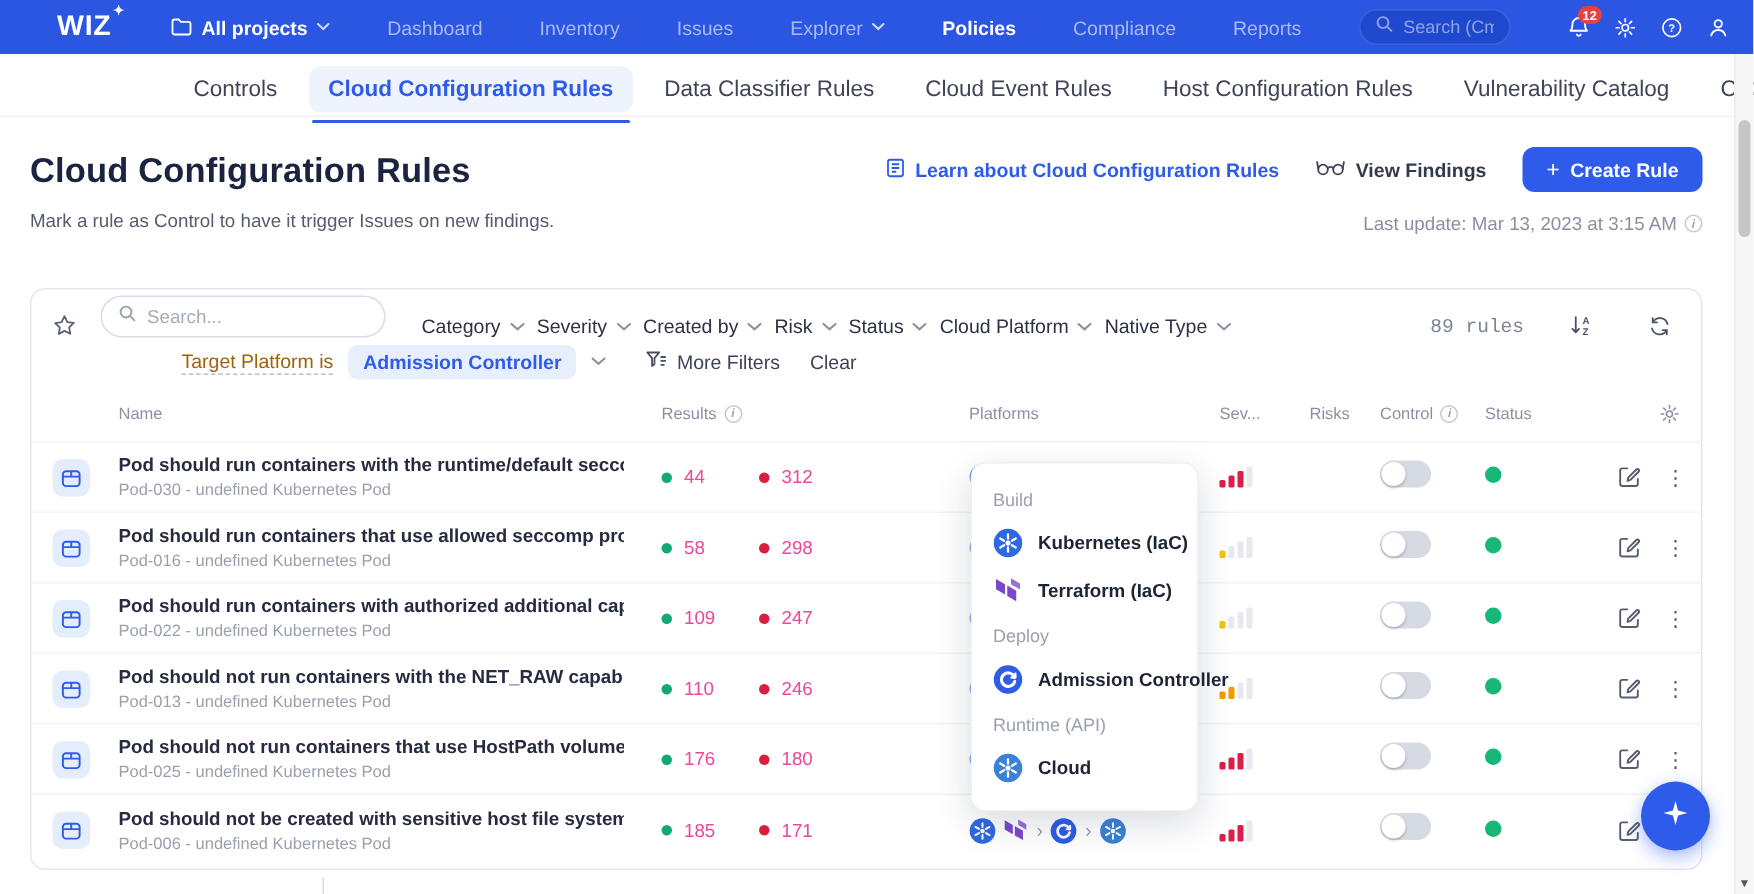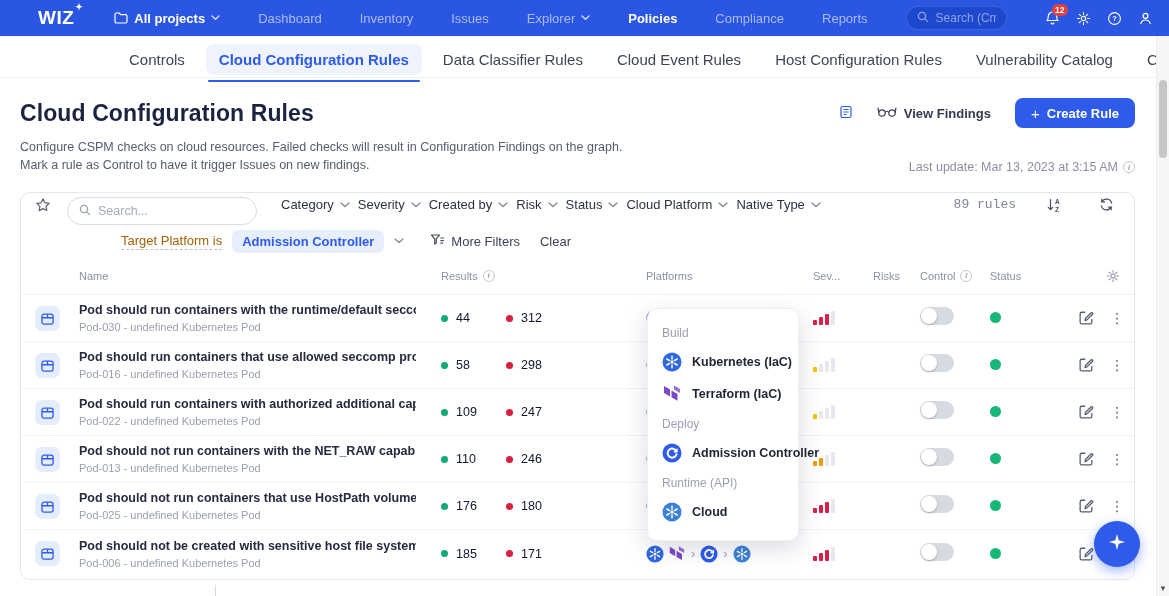--- a/index.html
+++ b/index.html
@@ -32,21 +32,21 @@
   .viewfind{display:flex;align-items:center;gap:7px;color:#343a4d;font-size:13px;font-weight:600;cursor:pointer;}
   .btn-primary{background:#2e5bea;color:#fff;font-size:13px;font-weight:700;border:none;border-radius:8px;height:30px;padding:0 16px;display:flex;align-items:center;gap:7px;cursor:pointer;font-family:"Liberation Sans",sans-serif;}
   .desc-row{padding:10px 34px 0 20px;display:flex;align-items:flex-end;}
   .desc{font-size:12.5px;color:#555c6e;line-height:18px;}
   .lastupdate{margin-left:auto;font-size:12.5px;color:#8a90a2;display:flex;align-items:center;gap:5px;white-space:nowrap;}
 
   .info-dot{width:12px;height:12px;border:1px solid #c3c8d2;border-radius:50%;display:inline-flex;align-items:center;justify-content:center;font-size:8px;color:#9aa0ae;font-style:italic;font-weight:700;flex:0 0 auto;}
 
   
   .card{position:absolute;left:20px;top:192px;width:1115px;height:388px;border:1px solid #e4e7ed;border-radius:10px;background:#fff;}
-  .f-row1{height:28px;margin-top:4px;display:flex;align-items:flex-start;padding:0 14px;gap:16px;}
+  .f-row1{height:28px;margin-top:4px;display:flex;align-items:flex-end;padding:0 14px;gap:16px;}
   .searchbox{width:190px;height:28px;border:1px solid #d8dce4;border-radius:15px;display:flex;align-items:center;gap:7px;padding:0 11px;}
   .searchbox input{border:none;outline:none;font-size:12.5px;width:100%;color:#3c4257;font-family:"Liberation Sans",sans-serif;}
   .searchbox input::placeholder{color:#a6adba;}
   .dd{display:flex;align-items:center;gap:6px;font-size:13px;color:#2c3144;cursor:pointer;white-space:nowrap;margin-left:8px;}
   .rules-count{margin-left:auto;font-size:13px;color:#7c8494;white-space:nowrap;font-family:Liberation Mono, monospace;}
   .tool-ic{display:flex;align-items:center;cursor:pointer;margin-left:14px;margin-right:6px;}
   .f-row2{height:32px;display:flex;align-items:center;padding:0 14px 0 100px;gap:10px;}
   .chip-prefix{font-size:13px;color:#a16207;border-bottom:1px dashed #b9bfca;padding-bottom:1px;}
   .chip{background:#e8effc;color:#2e5bea;font-size:13px;font-weight:600;padding:4px 10px;border-radius:6px;cursor:pointer;}
   .morefilters{display:flex;align-items:center;gap:7px;font-size:13px;color:#3c4257;margin-left:16px;cursor:pointer;}
@@ -55,21 +55,21 @@
   
   .t-grid{display:grid;grid-template-columns:44px minmax(0,1fr) 66px 140px 168px 48px 50px 74px 64px 80px;align-items:center;padding:0 14px;}
   .thead{height:38px;font-size:11px;color:#8b91a3;border-bottom:1px solid #f1f2f5;}
   .thead .hcell{display:flex;align-items:center;gap:5px;}
   .row{height:47px;border-bottom:1px solid #f2f3f6;}
   .row:last-child{border-bottom:none;}
   .rule-ic{width:25px;height:25px;background:#e4edfc;border-radius:7px;display:flex;align-items:center;justify-content:center;}
   .namecell{overflow:hidden;padding-right:14px;}
   .rname{font-size:12.5px;font-weight:700;color:#262b40;white-space:nowrap;overflow:hidden;line-height:15px;}
   .rsub{font-size:11px;color:#9aa0ad;margin-top:3px;white-space:nowrap;overflow:hidden;}
-  .res{display:flex;align-items:center;gap:8px;font-size:12.5px;color:#0f172a;}
+  .res{display:flex;align-items:center;gap:8px;font-size:12.5px;color:#ec4899;}
   .res.pass{padding-left:11px;}
   .res.fail{padding-left:10px;}
   .dot7{width:7px;height:7px;border-radius:50%;flex:0 0 auto;}
   .plats{display:flex;align-items:center;gap:4px;padding-left:10px;}
   .pic{display:flex;align-items:center;}
   .psep{color:#9aa0ad;font-size:13px;margin:0 1px;}
   .sevbars{display:flex;align-items:flex-end;gap:2px;padding-left:9px;}
   .sevbars i{display:block;width:4px;border-radius:1px;}
   .ctlcell{padding-left:18px;}
   .toggle{display:inline-block;width:34px;height:18px;border-radius:9px;background:#d5dae3;position:relative;cursor:pointer;}
@@ -184,38 +184,38 @@
   </div>
 
 <div class="pagehead">
   <div class="pagetitle">Cloud Configuration Rules</div>
   <div class="head-actions">
     <div class="learn-link">
       <span><svg width="14" height="14" viewBox="0 0 14 14" fill="none" stroke="#2e5bea" stroke-width="1.2">
             <rect x="2" y="1.5" width="10" height="11" rx="1.5"></rect>
             <path d="M4.5 4.5h5M4.5 7h5M4.5 9.5h3"></path>
           </svg></span>
+      <span>Learn about Cloud Configuration Rules</span>
     </div>
     <div class="viewfind">
       <span><svg width="20" height="13" viewBox="0 0 20 13" fill="none" stroke="#3c4257" stroke-width="1.2">
             <circle cx="5" cy="8" r="3.2"></circle>
             <circle cx="15" cy="8" r="3.2"></circle>
             <path d="M8.2 7.4a2 2 0 0 1 3.6 0M1.9 7.8L1 2.6M18.1 7.8l.9-5.2"></path>
           </svg></span>
       <span>View Findings</span>
     </div>
     <button class="btn-primary">
       <span style="font-size:15px;font-weight:400;">+</span>
       <span>Create Rule</span>
     </button>
   </div>
 </div>
 <div class="desc-row">
   <div class="desc">
-    <div>Configure CSPM checks on cloud resources. Failed checks will result in Configuration Findings on the graph.</div>
     <div>Mark a rule as Control to have it trigger Issues on new findings.</div>
   </div>
   <div class="lastupdate">
     <span>Last update: Mar 13, 2023 at 3:15 AM</span>
     <span class="info-dot">i</span>
   </div>
 </div>
 
 <div class="card">
   <div class="f-row1">

